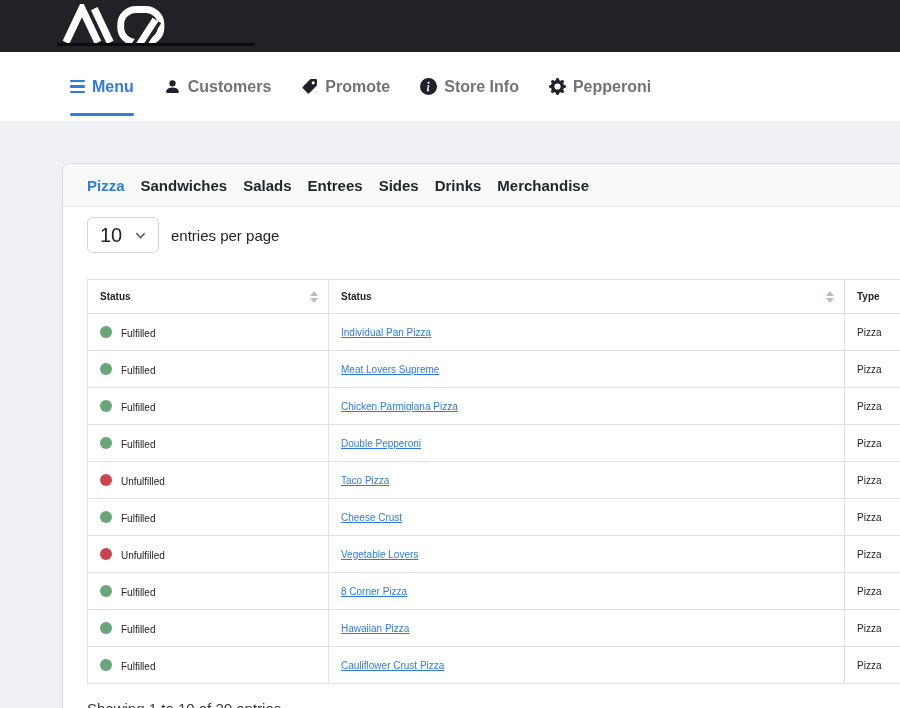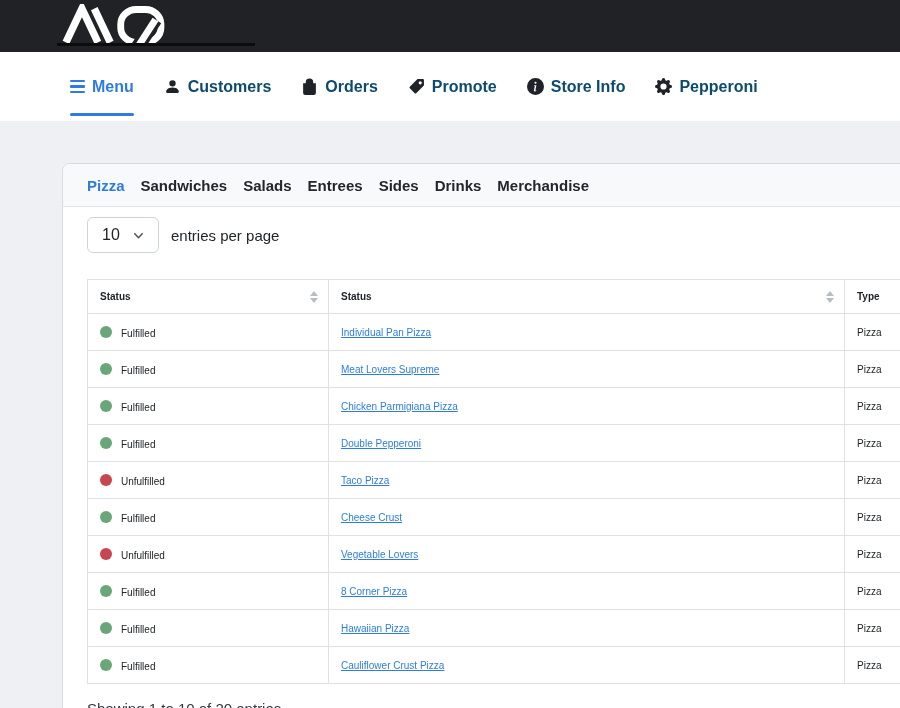--- a/index.html
+++ b/index.html
@@ -21,21 +21,21 @@
   .topbar{position:absolute;top:0;left:0;right:0;height:52px;background:#212225;}
   .logo-svg{position:absolute;left:58px;top:4px;height:42px;width:120px;}
   .logo-underline{position:absolute;left:57px;top:43px;width:198px;height:3px;background:#0c0c0e;}
   
   .navbar{
     position:absolute;top:52px;left:0;right:0;height:69px;background:#fff;
     display:flex;align-items:stretch;padding-left:70px;gap:30px;font-weight:bold;
   }
   .nav-item{
     display:flex;align-items:center;gap:7px;
-    font-size:16px;color:#0c4a6e;position:relative;cursor:pointer;white-space:nowrap;
+    font-size:16px;color:#737373;position:relative;cursor:pointer;white-space:nowrap;
   }
   .nav-item .nav-icon{display:flex;align-items:center;}
   .nav-item .nav-icon svg{width:17px;height:17px;display:block;fill:#1f2229;}
   .nav-item.active{color:var(--accent);}
   .nav-item.active::after{
     content:"";position:absolute;left:0;right:0;bottom:5px;height:3px;
     background:var(--accent);border-radius:2px;
   }
   .hamburger{display:flex;flex-direction:column;gap:3px;}
   .hamburger i{display:block;width:15px;height:2.5px;background:var(--accent);border-radius:1px;}
@@ -49,21 +49,21 @@
     display:flex;align-items:center;gap:16px;padding:0 24px;
   }
   .tab{font-size:15px;font-weight:700;color:#23272b;cursor:pointer;white-space:nowrap;}
   .tab.active{color:var(--accent);}
   .card-body{padding:10px 24px 0 24px;}
   
   .page-size-row{display:flex;align-items:center;gap:12px;}
   .select{
     width:72px;height:36px;border:1px solid #ced4da;border-radius:6px;background:#fff;
     display:flex;align-items:center;justify-content:center;gap:13px;
-    font-size:16px;color:var(--text);cursor:pointer;
+    font-size:20px;color:var(--text);cursor:pointer;
   }
   .select svg{width:11px;height:11px;display:block;}
   .entries-label{font-size:15px;color:var(--text);}
   
   table{border-collapse:collapse;margin-top:26px;table-layout:fixed;width:1060px;}
   th,td{
     border:1px solid var(--border);text-align:left;
     font-size:10px;color:var(--text);padding:0 12px;height:37px;vertical-align:middle;
   }
   th{font-weight:700;position:relative;height:34px;background:#fff;}
@@ -104,28 +104,20 @@
       </span>
       <span>Menu</span>
     </div>
     <div class="nav-item">
       <span class="nav-icon">
         <svg viewBox="0 0 16 16">
           <path d="M3 14s-1 0-1-1 1-4 6-4 6 3 6 4-1 1-1 1zM8 8a3 3 0 1 0 0-6 3 3 0 0 0 0 6"></path>
         </svg>
       </span>
       <span>Customers</span>
-    </div>
-    <div class="nav-item">
-      <span class="nav-icon">
-        <svg viewBox="0 0 16 16">
-          <path d="M8 1.5A2.5 2.5 0 0 0 5.5 4v1h5V4A2.5 2.5 0 0 0 8 1.5m3.5 3.5V4a3.5 3.5 0 1 0-7 0v1H2v9a2 2 0 0 0 2 2h8a2 2 0 0 0 2-2V5z"></path>
-        </svg>
-      </span>
-      <span>Orders</span>
     </div>
     <div class="nav-item">
       <span class="nav-icon">
         <svg viewBox="0 0 16 16">
           <g transform="scale(-1,1) translate(-16,0)">
             <path d="M2 1a1 1 0 0 0-1 1v4.586a1 1 0 0 0 .293.707l7 7a1 1 0 0 0 1.414 0l4.586-4.586a1 1 0 0 0 0-1.414l-7-7A1 1 0 0 0 6.586 1zm4 3.5a1.5 1.5 0 1 1-3 0 1.5 1.5 0 0 1 3 0"></path>
           </g>
         </svg>
       </span>
       <span>Promote</span>

